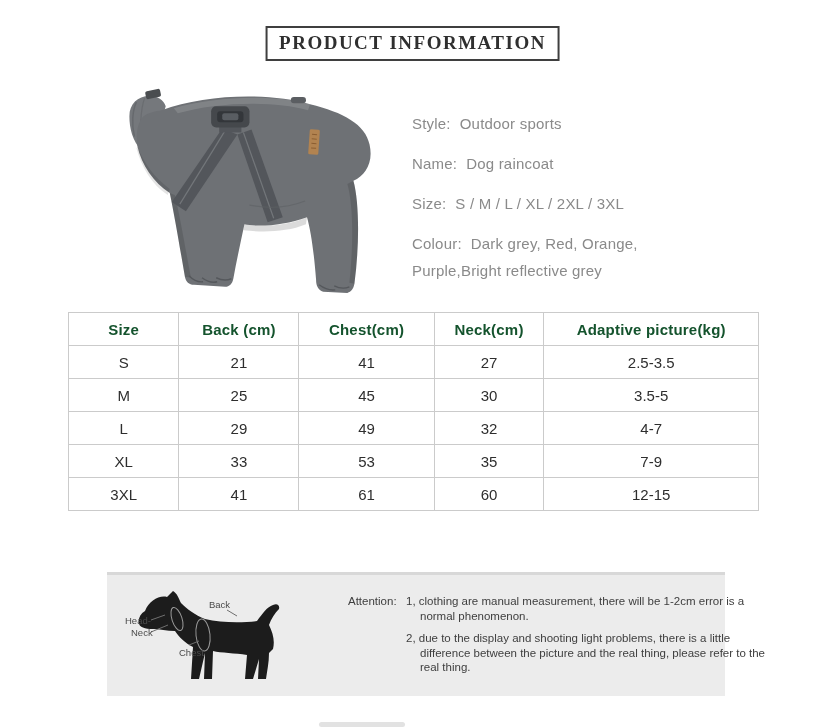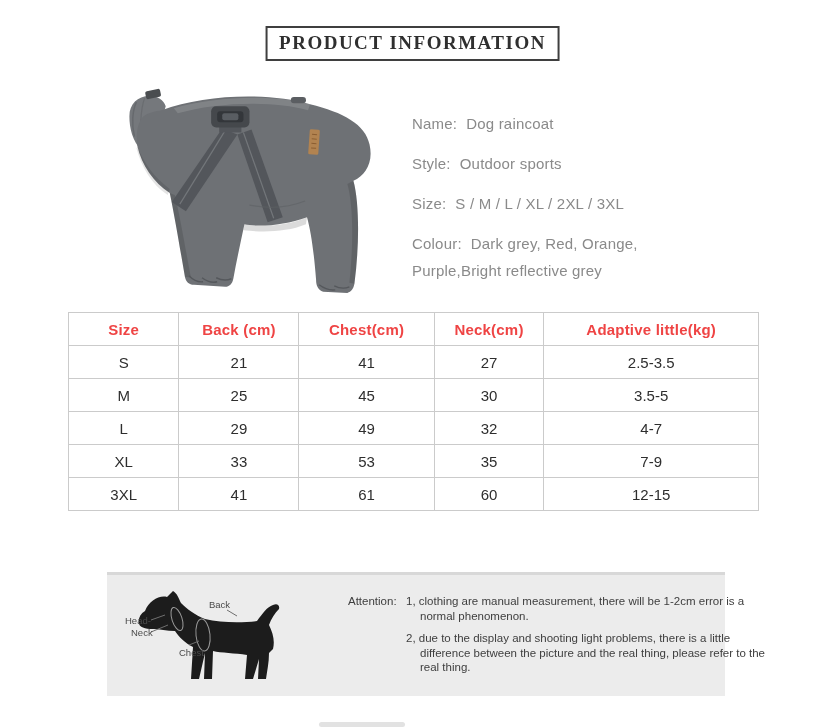--- a/index.html
+++ b/index.html
@@ -27,21 +27,21 @@
     position:absolute; left:412px; top:110px; width:252px;
     font-size:15px; color:#8a8a8a; letter-spacing:0.2px;
   }
   .detail { line-height:27px; margin-bottom:13px; }
   .detail .dv { margin-left:9px; }
 
   
   .tblwrap { position:absolute; left:68px; top:312px; width:691px; }
   table { border-collapse:collapse; width:100%; table-layout:fixed; }
   th, td { border:1px solid #cbcbcb; height:33px; text-align:center; vertical-align:middle; font-size:15px; padding:0; }
-  th { font-weight:bold; color:#ef4444; letter-spacing:0.2px; }
+  th { font-weight:bold; color:#14532d; letter-spacing:0.2px; }
   td { color:#2e2e2e; }
   .c0{width:16.0%} .c1{width:17.4%} .c2{width:19.6%} .c3{width:15.9%} .c4{width:31.1%}
 
   
   .attn {
     position:absolute; left:107px; top:572px; width:618px; height:124px;
     background:#ececec; border-top:3px solid #d8d8d8; display:flex;
   }
   .diagram { flex:0 0 206px; padding:8px 0 7px 16px;text-decoration:underline; }
   .att-body { flex:1; padding-top:19px; font-size:11.5px; line-height:14.5px; color:#3e3e3e;margin-left:35px; }
@@ -120,42 +120,42 @@
 
     <path d="M85,190 q7,7 14,6 M98,192 q8,6 15,4 M112,192 q8,4 15,1" stroke="#55585c" stroke-width="1.4" fill="none"></path>
 
     <path d="M214,199 q8,6 16,5 M229,200 q8,4 15,1" stroke="#55585c" stroke-width="1.4" fill="none"></path>
 
     <path d="M145,120 C165,124 185,122 200,116" stroke="#5d6064" stroke-width="1.2" fill="none" opacity=".6"></path>
   </svg>
 
   <div class="details">
     <div class="detail">
+      <span>Style:</span><span class="dv">Outdoor sports</span>
+    </div>
+    <div class="detail">
       <span>Name:</span><span class="dv">Dog raincoat</span>
-    </div>
-    <div class="detail">
-      <span>Style:</span><span class="dv">Outdoor sports</span>
     </div>
     <div class="detail">
       <span>Size:</span><span class="dv">S / M / L / XL / 2XL / 3XL</span>
     </div>
     <div class="detail">
       <span>Colour:</span><span class="dv">Dark grey, Red, Orange, Purple,Bright reflective grey</span>
     </div>
   </div>
 
   <div class="tblwrap">
     <table>
       <tbody>
           <tr>
         <th class="c0">Size</th>
         <th class="c1">Back (cm)</th>
         <th class="c2">Chest(cm)</th>
         <th class="c3">Neck(cm)</th>
-        <th class="c4">Adaptive little(kg)</th>
+        <th class="c4">Adaptive picture(kg)</th>
       </tr>
       <tr>
         <td>S</td>
         <td>21</td>
         <td>41</td>
         <td>27</td>
         <td>2.5-3.5</td>
       </tr>
       <tr>
         <td>M</td>

